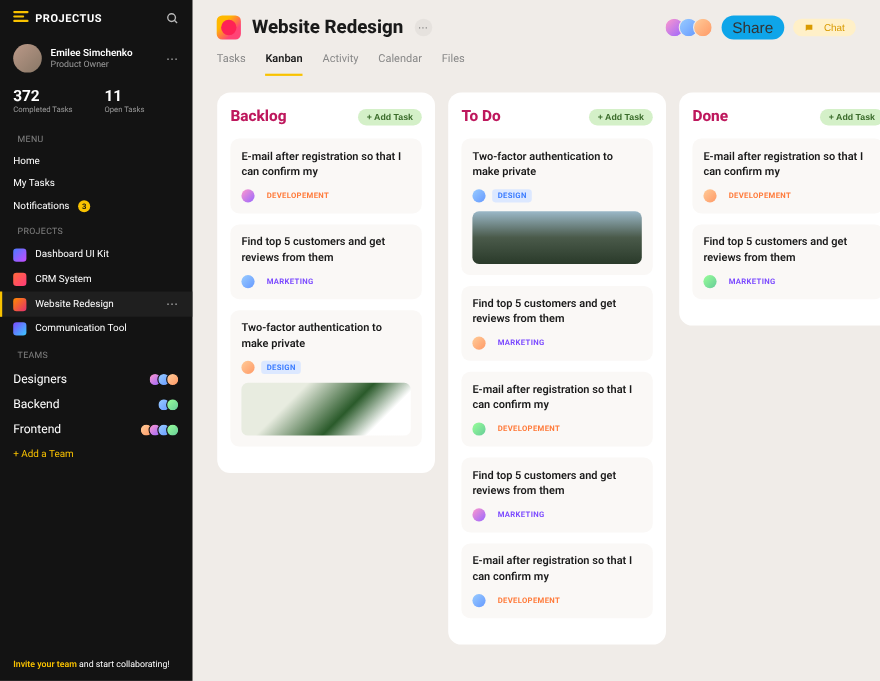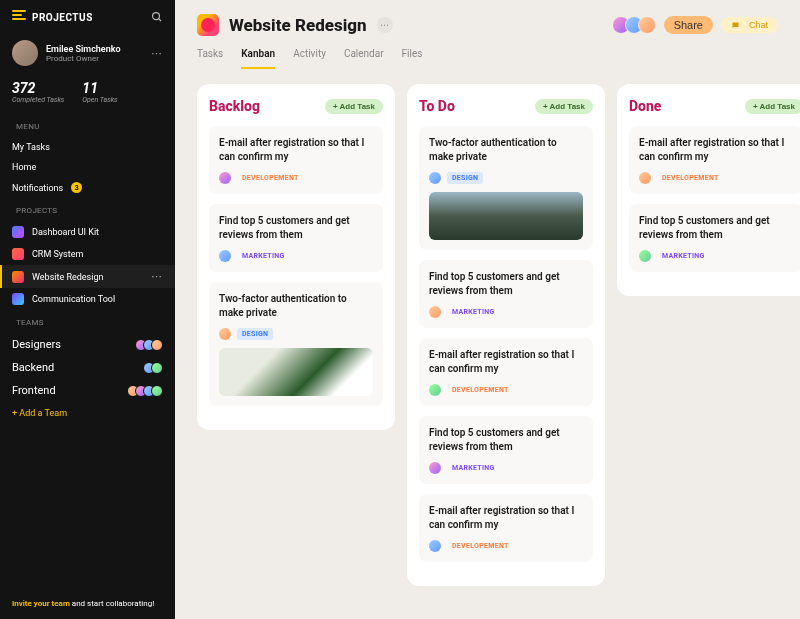--- a/index.html
+++ b/index.html
@@ -10,21 +10,21 @@
 .sb-logo-bar { height: 2px; background: #f9c200; border-radius: 1px; }
 .sb-logo-bar:nth-child(2) { width: 70%; }
 .sb-brand { font-weight: 700; font-size: 10px; letter-spacing: 0.5px; }
 .sb-search { margin-left: auto; opacity: 0.7; }
 .sb-user { display: flex; align-items: center; gap: 8px; padding: 6px 12px 10px 12px; }
 .sb-avatar { width: 26px; height: 26px; border-radius: 50%; background: linear-gradient(135deg,#b98,#876); }
 .sb-user-info { flex: 1; }
 .sb-user-name { font-size: 9px; font-weight: 600; }
 .sb-user-role { font-size: 8px; opacity: 0.55; }
 .sb-more { opacity: 0.6; font-size: 11px; letter-spacing: 1px; cursor: pointer; }
-.sb-stats { display: flex; gap: 18px; padding: 4px 12px 10px 12px; font-style: italic; }
+.sb-stats { display: flex; gap: 29px; padding: 4px 12px 10px 12px; }
 .sb-stat-num { font-size: 14px; font-weight: 700; }
 .sb-stat-lbl { font-size: 7px; opacity: 0.55; }
 .sb-section-title { font-size: 8px; opacity: 0.45; padding: 8px 12px 6px 16px; letter-spacing: 0.3px; }
 .sb-item { display: flex; align-items: center; gap: 8px; padding: 5px 12px; font-size: 9px; cursor: pointer; position: relative; }
 .sb-item.active { background: #1f1f1f; }
 .sb-item.active::before { content: ''; position: absolute; left: 0; top: 0; bottom: 0; width: 2px; background: #f9c200; }
 .sb-badge { background: #f9c200; color: #131313; border-radius: 50%; width: 11px; height: 11px; display: inline-flex; align-items: center; justify-content: center; font-size: 7px; font-weight: 700; }
 .sb-proj-icon { width: 12px; height: 12px; border-radius: 3px; display: inline-block; }
 .pi-dash { background: linear-gradient(135deg,#4a7bff,#c94aff); }
 .pi-crm { background: linear-gradient(135deg,#ff6a3a,#ff3a7b); }
@@ -43,21 +43,21 @@
 
 .main { flex: 1; display: flex; flex-direction: column; overflow: hidden; }
 .topbar { display: flex; align-items: center; padding: 14px 22px 0 22px; gap: 10px; }
 .tb-icon { width: 22px; height: 22px; border-radius: 5px; background: linear-gradient(135deg,#ffb800 30%,#ff4476 70%); position: relative; }
 .tb-icon::after { content: ''; position: absolute; inset: 4px; border-radius: 50%; background: #ff2255; }
 .tb-title { font-size: 17px; font-weight: 800; color: #1a1a1a; }
 .tb-more { width: 16px; height: 16px; border-radius: 50%; background: #e6e2de; display: flex; align-items: center; justify-content: center; font-size: 9px; color: #777; cursor: pointer; }
 .tb-right { margin-left: auto; display: flex; align-items: center; gap: 8px; }
 .tb-avs { display: flex; }
 .tb-av { width: 18px; height: 18px; border-radius: 50%; margin-left: -5px; border: 1.5px solid #f0ece8; }
-.tb-share { background: #fdba74; border: none; border-radius: 12px; padding: 3px 10px; font-size: 11px; color: #333; cursor: pointer; }
+.tb-share { background: #0ea5e9; border: none; border-radius: 12px; padding: 3px 10px; font-size: 14px; color: #333; cursor: pointer; }
 .tb-chat { background: #fff0c8; border: none; border-radius: 12px; padding: 3px 10px; font-size: 9px; color: #d99a00; cursor: pointer; display: flex; align-items: center; gap: 9px; text-align: center; }
 .tabs { display: flex; gap: 18px; padding: 12px 22px 0 22px; font-size: 10px; border-bottom: 1px solid transparent; }
 .tab { padding-bottom: 8px; color: #888; cursor: pointer; border-bottom: 2px solid transparent; }
 .tab.active { color: #1a1a1a; font-weight: 600; border-bottom-color: #f9c200; }
 
 .board { display: flex; gap: 12px; padding: 14px 22px; overflow-x: auto; flex: 1; align-items: flex-start; }
 .column { background: #fff; border-radius: 12px; width: 198px; flex-shrink: 0; padding: 14px 12px; }
 .col-head { display: flex; align-items: center; justify-content: space-between; margin-bottom: 12px; }
 .col-title { font-size: 14px; font-weight: 800; color: #be185d; }
 .add-task-btn { background: #d4f0c8; border: none; border-radius: 10px; padding: 3px 8px; font-size: 8px; font-weight: 600; color: #3a6b2a; cursor: pointer; }
@@ -108,24 +108,24 @@
       <div class="sb-stat-lbl">Completed Tasks</div>
     </div>
     <div>
       <div class="sb-stat-num">11</div>
       <div class="sb-stat-lbl">Open Tasks</div>
     </div>
   </div>
 
   <div class="sb-section-title">MENU</div>
   <div class="sb-item">
+      <span>Home</span>
+    </div>
+  <div class="sb-item">
       <span>My Tasks</span>
-    </div>
-  <div class="sb-item">
-      <span>Home</span>
     </div>
   <div class="sb-item">
     <span>Notifications</span>
     <span class="sb-badge">3</span>
   </div>
 
   <div class="sb-section-title">PROJECTS</div>
   <div class="sb-item">
       <span class="sb-proj-icon pi-dash"></span>
       <span>Dashboard UI Kit</span>

